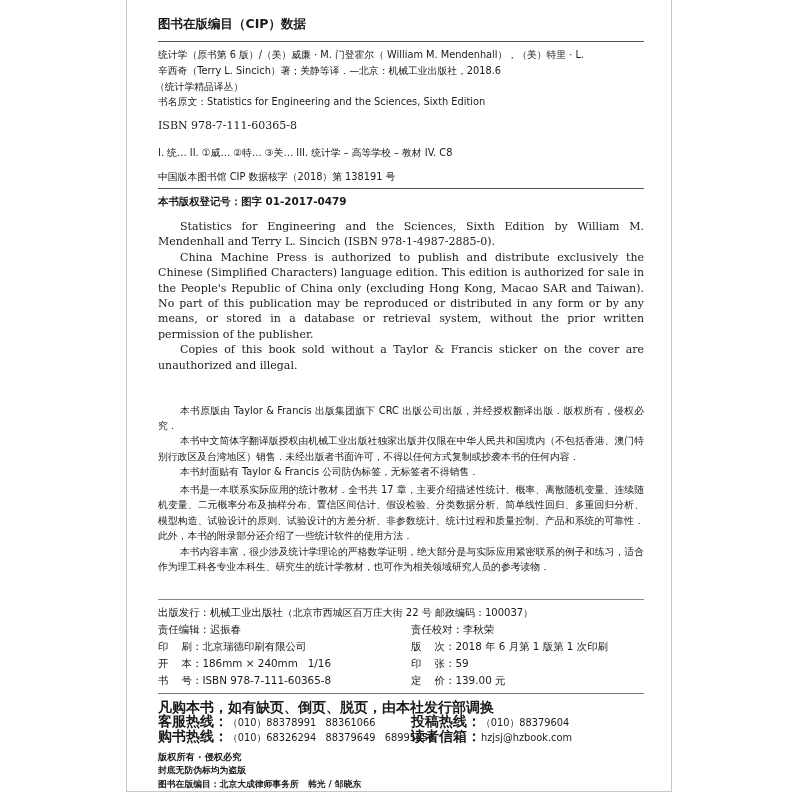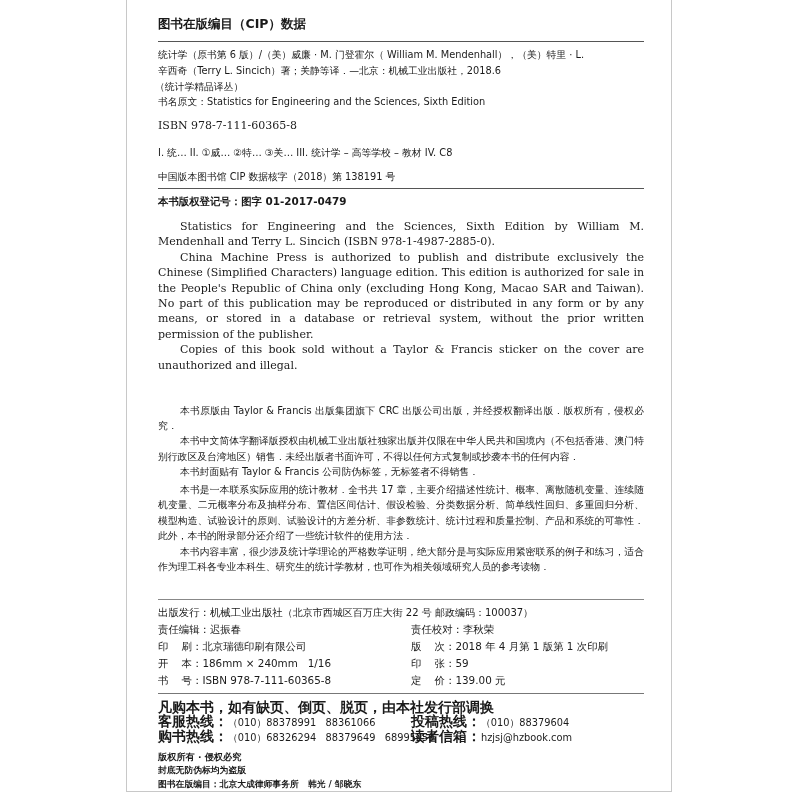--- a/index.html
+++ b/index.html
@@ -68,21 +68,21 @@
 
     <div class="row cn" style="top:607px;">
       <span>出版发行：</span><span>机械工业出版社</span><span class="small">（北京市西城区百万庄大街 22 号   邮政编码：100037）</span>
     </div>
     <div class="row cn" style="top:624px;">
       <span>责任编辑：</span><span>迟振春</span>
       <span class="col2"><span>责任校对：</span><span>李秋荣</span></span>
     </div>
     <div class="row cn" style="top:641px;">
       <span style="white-space:pre;">印    刷：</span><span>北京瑞德印刷有限公司</span>
-      <span class="col2"><span style="white-space:pre;">版    次：</span><span>2018 年 4 月第 1 版第 1 次印刷</span></span>
+      <span class="col2"><span style="white-space:pre;">版    次：</span><span>2018 年 6 月第 1 版第 1 次印刷</span></span>
     </div>
     <div class="row cn" style="top:658px;">
       <span style="white-space:pre;">开    本：</span><span style="white-space:pre;">186mm × 240mm   1/16</span>
       <span class="col2"><span style="white-space:pre;">印    张：</span><span>59</span></span>
     </div>
     <div class="row cn" style="top:675px;">
       <span style="white-space:pre;">书    号：</span><span>ISBN 978-7-111-60365-8</span>
       <span class="col2"><span style="white-space:pre;">定    价：</span><span>139.00 元</span></span>
     </div>
 

